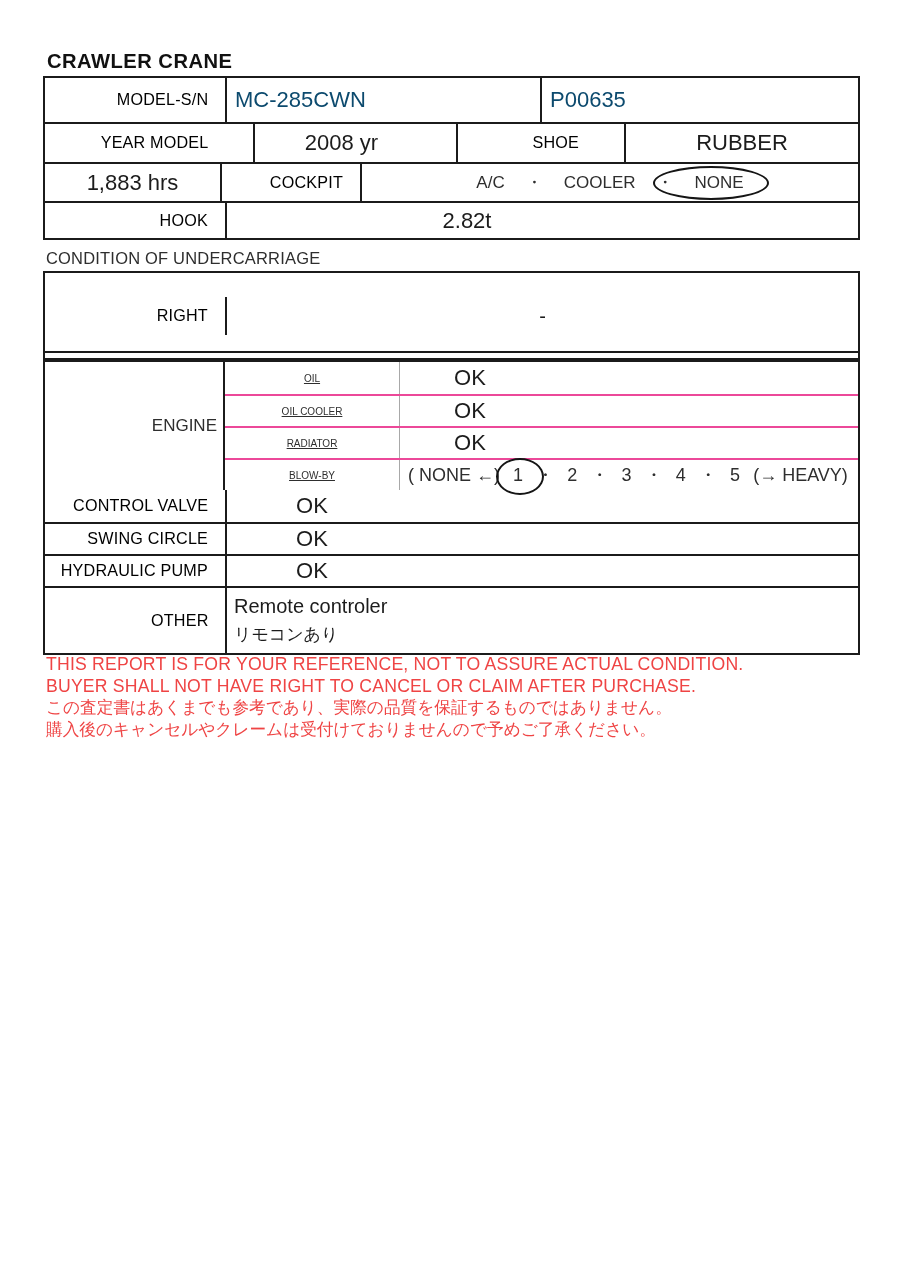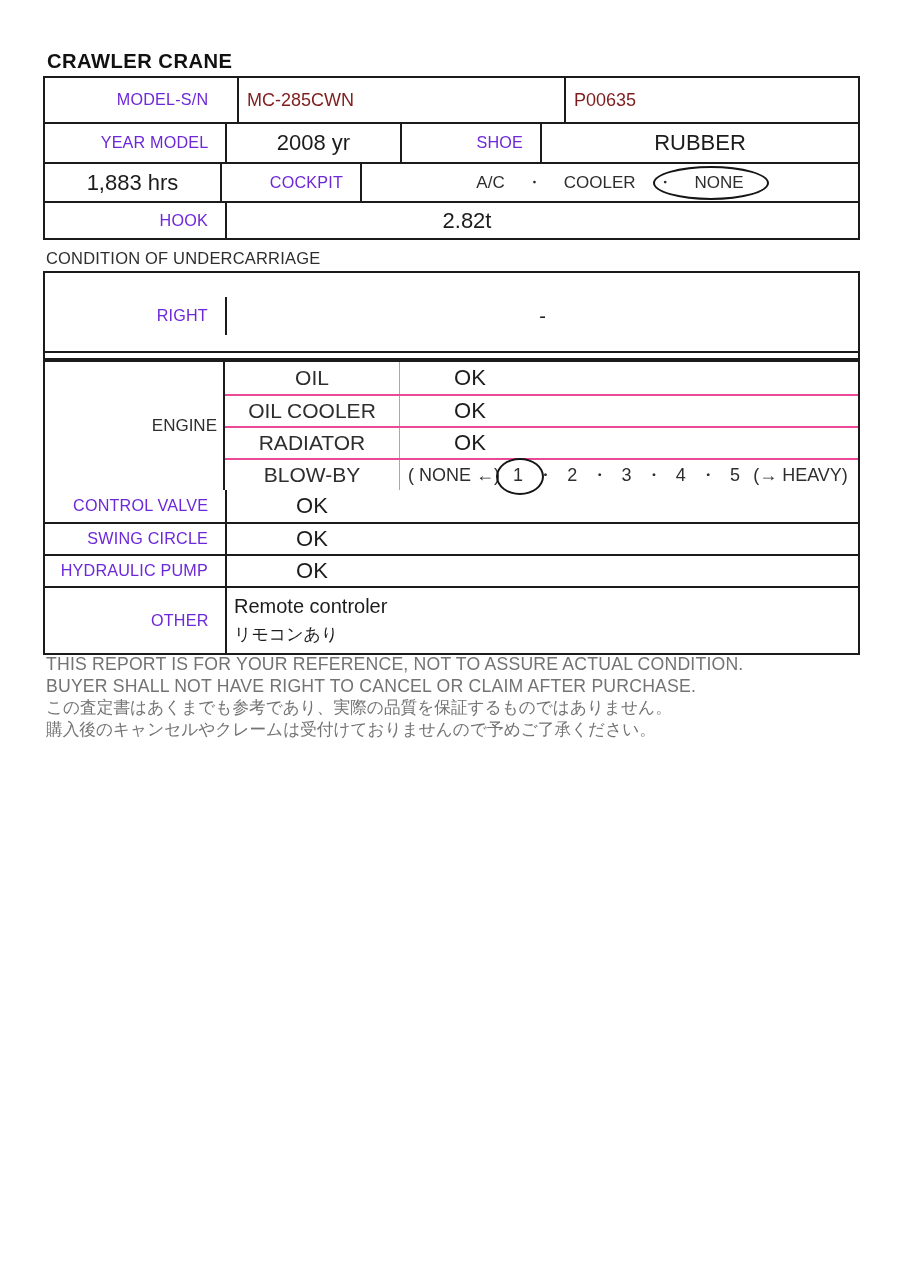--- a/index.html
+++ b/index.html
@@ -15,30 +15,30 @@
     left:47px;top:49px;font-size:21px;font-weight:700;letter-spacing:.5px;
     color:#111;transform:scaleX(.96);transform-origin:left;
   }
   
   .tbl{border:2px solid #1b1b1b;box-sizing:border-box;background:#fff;}
   .row{display:flex;box-sizing:border-box;}
   .row + .row{border-top:2px solid #1b1b1b;}
   .cell{box-sizing:border-box;display:flex;align-items:center;overflow:visible;}
   .cell + .cell{border-left:2px solid #1b1b1b;}
   .cell.thin-div{border-left:1px solid #a8a8a8;}
-  .lab{justify-content:flex-end;padding-right:17px;font-size:17px;color:#6d28d9;letter-spacing:.2px;}
+  .lab{justify-content:flex-end;padding-right:17px;font-size:17px;color:#000000;letter-spacing:.2px;}
   .lab span{transform:scaleX(.95);transform-origin:right;white-space:nowrap;}
-  .big{font-size:18px;color:#7f1d1d;margin-left:12px;}
+  .big{font-size:22px;color:#0c4a6e;}
   .mid{font-size:22px;color:#1c1c1c;}
   .ctr{justify-content:center;}
   .val-pad{padding-left:8px;}
   
   #spec-table{left:43px;top:76px;width:817px;}
   #spec-table .r1{height:44px;}
-  #spec-table .r2{height:40px;}
+  #spec-table .r2{height:40px;gap:28px;}
   #spec-table .r3{height:39px;}
   #spec-table .r4{height:37px;}
   .w-label{width:180px;flex:0 0 auto;}
   .w-val2{width:315px;flex:0 0 auto;}
   .w-val-small{width:175px;flex:0 0 auto;}
   .w-shoe{width:140px;flex:0 0 auto;}
   .w-rest{flex:1 1 auto;}
   .cockpit-val{font-size:17px;color:#2e2e2e;display:flex;align-items:center;gap:21px;white-space:nowrap;}
   .none-wrap{position:relative;display:inline-block;}
   .ellipse-mark{
@@ -56,21 +56,21 @@
   .dash-cell{justify-content:center;font-size:20px;color:#1c1c1c;}
   
   #gap-strip{left:43px;top:351px;width:817px;height:9px;border:2px solid #1b1b1b;box-sizing:border-box;background:#fff;}
   
   #cond-table{left:43px;top:360px;width:817px;}
   .eng-row{display:flex;box-sizing:border-box;}
   .eng-left{width:180px;flex:0 0 auto;border-right:2px solid #1b1b1b;display:flex;align-items:center;justify-content:flex-end;padding-right:6px;box-sizing:border-box;font-size:17px;color:#2e2e2e;}
   .eng-right{flex:1 1 auto;display:flex;flex-direction:column;}
   .eng-sub{display:flex;height:32px;box-sizing:border-box;}
   .eng-sub + .eng-sub{border-top:2px solid #ec4899;}
-  .sub-lab{width:174px;flex:0 0 auto;justify-content:center;font-size:21px;color:#2e2e2e;}
+  .sub-lab{width:174px;flex:0 0 auto;justify-content:center;font-size:10px;color:#2e2e2e;text-decoration:underline;}
   .ok-cell{flex:1 1 auto;}
   .ok-span{display:inline-block;width:140px;text-align:center;font-size:22px;color:#1c1c1c;}
   .ok-span2{display:inline-block;width:170px;text-align:center;font-size:22px;color:#1c1c1c;}
   .simple-row{height:32px;}
   .blowby-cell{flex:1 1 auto;display:flex;align-items:center;justify-content:space-between;padding:0 10px 0 8px;font-size:18px;color:#2e2e2e;white-space:nowrap;}
   .bb-num{position:relative;display:inline-block;text-align:center;}
   .blowby-ellipse{left:-17px;top:-7px;width:44px;height:33px;}
   .other-row{height:67px;}
   .other-val{flex:1 1 auto;display:flex;flex-direction:column;justify-content:center;padding-left:7px;gap:5px;}
   .other-l1{font-size:20px;color:#1c1c1c;}
@@ -227,18 +227,18 @@
       </div>
     <div class="cell w-rest" style="padding:0;">
       <div class="other-val">
         <span class="other-l1">Remote controler</span>
         <span class="other-l2">リモコンあり</span>
       </div>
     </div>
   </div>
 </div>
 
-<div class="abs" id="disclaimer" style="color: #737373;">
+<div class="abs" id="disclaimer" style="color: #ef4444;">
   <span class="dl en">THIS REPORT IS FOR YOUR REFERENCE, NOT TO ASSURE ACTUAL CONDITION.</span>
   <span class="dl en">BUYER SHALL NOT HAVE RIGHT TO CANCEL OR CLAIM AFTER PURCHASE.</span>
   <span class="dl jp">この査定書はあくまでも参考であり、実際の品質を保証するものではありません。</span>
   <span class="dl jp">購入後のキャンセルやクレームは受付けておりませんので予めご了承ください。</span>
 </div>
 
 </body></html>

